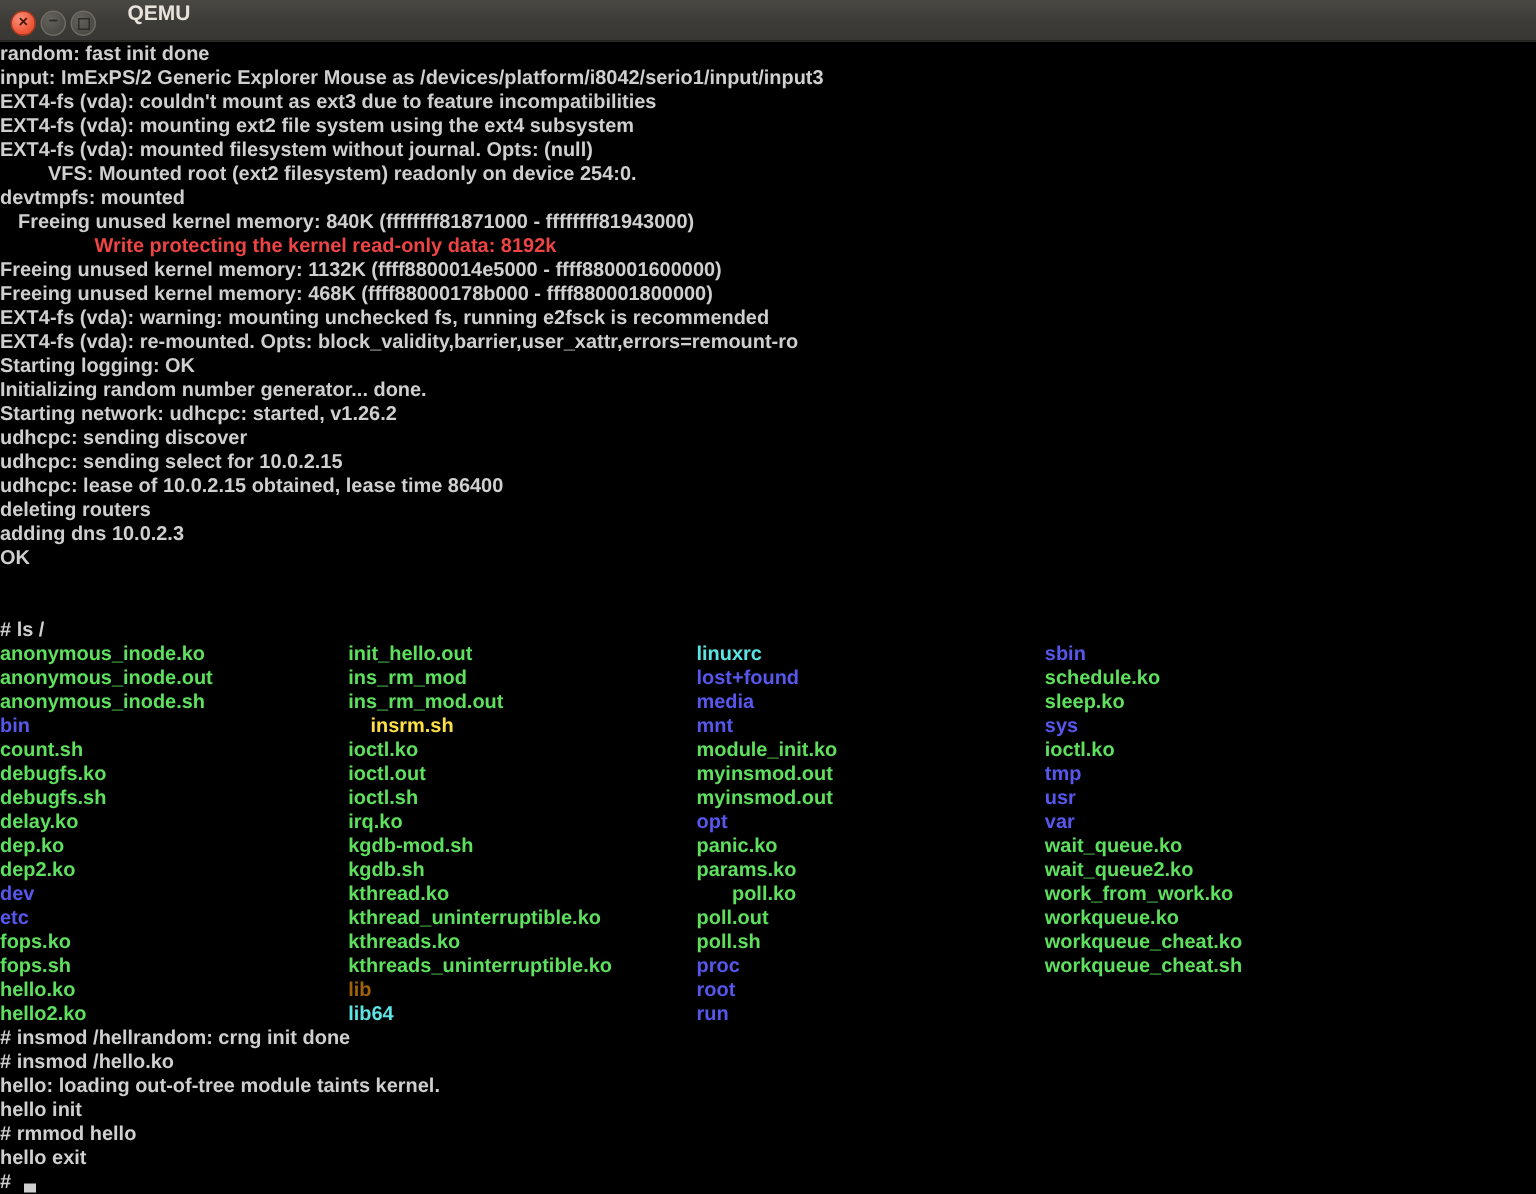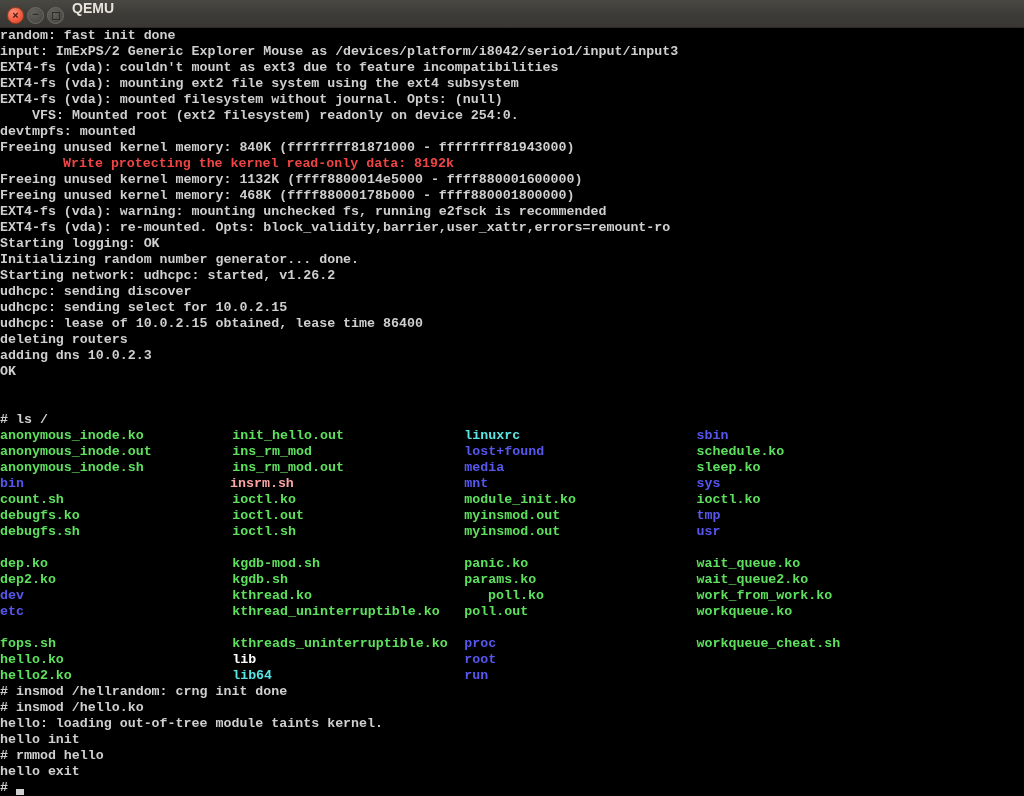--- a/index.html
+++ b/index.html
@@ -14,26 +14,26 @@
     display:flex;align-items:center;justify-content:center;cursor:default;}
   .winbtn.close{left:7px;background:radial-gradient(circle at 35% 30%,#f8907c,#ef5a3c 60%,#d6431f);
     border:1px solid #a33a20;}
   .winbtn.close span{font:bold 11px/1 "Liberation Sans",sans-serif;color:#491509;margin-top:-1px;}
   .winbtn.min{left:27px;background:radial-gradient(circle at 35% 30%,#64625c,#4d4b46 70%);
     border:1px solid #6e6c65;}
   .winbtn.min span{font:bold 11px/1 "Liberation Sans",sans-serif;color:#2e2d29;margin-top:-3px;}
   .winbtn.max{left:47px;background:radial-gradient(circle at 35% 30%,#64625c,#4d4b46 70%);
     border:1px solid #6e6c65;}
   .winbtn.max span{width:6px;height:6px;border:1.5px solid #2e2d29;display:block;}
-  .wtitle{position:absolute;left:72px;top:0;height:44px;line-height:28px;
+  .wtitle{position:absolute;left:85px;top:0;height:44px;line-height:28px;
     font:bold 14px "Liberation Sans",sans-serif;color:#e8e4dc;}
   
   .screen{
     position:absolute;top:28px;left:0;width:1024px;height:768px;background:#000;
-    font-family:Liberation Mono, monospace;font-size:13.3px;font-weight:bold;
+    font-family:Liberation Sans, sans-serif;font-size:13.3px;font-weight:bold;
     overflow:hidden;
   }
   .tline{position:absolute;left:0;width:1024px;height:16px;line-height:16px;white-space:pre;}
   .tline span{position:absolute;top:0;white-space:pre;}
   .cursor{position:absolute;width:8px;height:6px;background:#cfcfcf;}
 </style>
 </head>
 <body>
 
 <div class="window">
@@ -50,50 +50,52 @@
     <div class="wtitle">QEMU</div>
   </div>
   <div class="screen">
       <div class="tline" style="top: 0px;"><span style="left: 0px; color: rgb(207, 207, 207);">random: fast init done</span></div>
       <div class="tline" style="top: 16px;"><span style="left: 0px; color: rgb(207, 207, 207);">input: ImExPS/2 Generic Explorer Mouse as /devices/platform/i8042/serio1/input/input3</span></div>
       <div class="tline" style="top: 32px;"><span style="left: 0px; color: rgb(207, 207, 207);">EXT4-fs (vda): couldn't mount as ext3 due to feature incompatibilities</span></div>
       <div class="tline" style="top: 48px;"><span style="left: 0px; color: rgb(207, 207, 207);">EXT4-fs (vda): mounting ext2 file system using the ext4 subsystem</span></div>
       <div class="tline" style="top: 64px;"><span style="left: 0px; color: rgb(207, 207, 207);">EXT4-fs (vda): mounted filesystem without journal. Opts: (null)</span></div>
       <div class="tline" style="top: 80px;"><span style="left: 0px; color: rgb(207, 207, 207); padding-left: 32px;">VFS: Mounted root (ext2 filesystem) readonly on device 254:0.</span></div>
       <div class="tline" style="top: 96px;"><span style="left: 0px; color: rgb(207, 207, 207);">devtmpfs: mounted</span></div>
-      <div class="tline" style="top: 112px;"><span style="left: 0px; color: rgb(207, 207, 207);">Freeing unused kernel memory: 840K (ffffffff81871000 - ffffffff81943000)</span></div>
+      <div class="tline" style="top: 112px;"><span style="left: 0px; color: rgb(207, 207, 207); padding-left: 12px;">Freeing unused kernel memory: 840K (ffffffff81871000 - ffffffff81943000)</span></div>
       <div class="tline" style="top: 128px;"><span style="left: 15px; color: #ef4444; padding-left: 48px;">Write protecting the kernel read-only data: 8192k</span></div>
       <div class="tline" style="top: 144px;"><span style="left: 0px; color: rgb(207, 207, 207);">Freeing unused kernel memory: 1132K (ffff8800014e5000 - ffff880001600000)</span></div>
       <div class="tline" style="top: 160px;"><span style="left: 0px; color: rgb(207, 207, 207);">Freeing unused kernel memory: 468K (ffff88000178b000 - ffff880001800000)</span></div>
       <div class="tline" style="top: 176px;"><span style="left: 0px; color: rgb(207, 207, 207);">EXT4-fs (vda): warning: mounting unchecked fs, running e2fsck is recommended</span></div>
       <div class="tline" style="top: 192px;"><span style="left: 0px; color: rgb(207, 207, 207);">EXT4-fs (vda): re-mounted. Opts: block_validity,barrier,user_xattr,errors=remount-ro</span></div>
       <div class="tline" style="top: 208px;"><span style="left: 0px; color: rgb(207, 207, 207);">Starting logging: OK</span></div>
       <div class="tline" style="top: 224px;"><span style="left: 0px; color: rgb(207, 207, 207);">Initializing random number generator... done.</span></div>
       <div class="tline" style="top: 240px;"><span style="left: 0px; color: rgb(207, 207, 207);">Starting network: udhcpc: started, v1.26.2</span></div>
       <div class="tline" style="top: 256px;"><span style="left: 0px; color: rgb(207, 207, 207);">udhcpc: sending discover</span></div>
       <div class="tline" style="top: 272px;"><span style="left: 0px; color: rgb(207, 207, 207);">udhcpc: sending select for 10.0.2.15</span></div>
       <div class="tline" style="top: 288px;"><span style="left: 0px; color: rgb(207, 207, 207);">udhcpc: lease of 10.0.2.15 obtained, lease time 86400</span></div>
       <div class="tline" style="top: 304px;"><span style="left: 0px; color: rgb(207, 207, 207);">deleting routers</span></div>
       <div class="tline" style="top: 320px;"><span style="left: 0px; color: rgb(207, 207, 207);">adding dns 10.0.2.3</span></div>
       <div class="tline" style="top: 336px;"><span style="left: 0px; color: rgb(207, 207, 207);">OK</span></div>
       <div class="tline" style="top: 352px;"></div>
       <div class="tline" style="top: 384px;"><span style="left: 0px; color: rgb(207, 207, 207);"># ls /</span></div>
       <div class="tline" style="top: 400px;"><span style="left: 0px; color: rgb(94, 224, 94);">anonymous_inode.ko</span><span style="left: 232.183px; color: rgb(94, 224, 94);">init_hello.out</span><span style="left: 464.365px; color: rgb(92, 228, 228);">linuxrc</span><span style="left: 696.548px; color: rgb(87, 87, 238);">sbin</span></div>
       <div class="tline" style="top: 416px;"><span style="left: 0px; color: rgb(94, 224, 94);">anonymous_inode.out</span><span style="left: 232.183px; color: rgb(94, 224, 94);">ins_rm_mod</span><span style="left: 464.365px; color: rgb(87, 87, 238);">lost+found</span><span style="left: 696.548px; color: rgb(94, 224, 94);">schedule.ko</span></div>
       <div class="tline" style="top: 432px;"><span style="left: 0px; color: rgb(94, 224, 94);">anonymous_inode.sh</span><span style="left: 232.183px; color: rgb(94, 224, 94);">ins_rm_mod.out</span><span style="left: 464.365px; color: rgb(87, 87, 238);">media</span><span style="left: 696.548px; color: rgb(94, 224, 94);">sleep.ko</span></div>
-      <div class="tline" style="top: 448px;"><span style="left: 0px; color: rgb(87, 87, 238);">bin</span><span style="left: 230px; color: #fca5a5;">insrm.sh</span><span style="left: 464.365px; color: rgb(87, 87, 238);">mnt</span><span style="left: 696.548px; color: rgb(87, 87, 238);">sys</span></div>
+      <div class="tline" style="top: 448px;"><span style="left: 0px; color: rgb(87, 87, 238);">bin</span><span style="left: 247px; color: #fde047;">insrm.sh</span><span style="left: 464.365px; color: rgb(87, 87, 238);">mnt</span><span style="left: 696.548px; color: rgb(87, 87, 238);">sys</span></div>
       <div class="tline" style="top: 464px;"><span style="left: 0px; color: rgb(94, 224, 94);">count.sh</span><span style="left: 232.183px; color: rgb(94, 224, 94);">ioctl.ko</span><span style="left: 464.365px; color: rgb(94, 224, 94);">module_init.ko</span><span style="left: 696.548px; color: rgb(94, 224, 94);">ioctl.ko</span></div>
       <div class="tline" style="top: 480px;"><span style="left: 0px; color: rgb(94, 224, 94);">debugfs.ko</span><span style="left: 232.183px; color: rgb(94, 224, 94);">ioctl.out</span><span style="left: 464.365px; color: rgb(94, 224, 94);">myinsmod.out</span><span style="left: 696.548px; color: rgb(87, 87, 238);">tmp</span></div>
       <div class="tline" style="top: 496px;"><span style="left: 0px; color: rgb(94, 224, 94);">debugfs.sh</span><span style="left: 232.183px; color: rgb(94, 224, 94);">ioctl.sh</span><span style="left: 464.365px; color: rgb(94, 224, 94);">myinsmod.out</span><span style="left: 696.548px; color: rgb(87, 87, 238);">usr</span></div>
+      <div class="tline" style="top: 512px;"><span style="left: 0px; color: rgb(94, 224, 94);">delay.ko</span><span style="left: 232.183px; color: rgb(94, 224, 94);">irq.ko</span><span style="left: 464.365px; color: rgb(87, 87, 238);">opt</span><span style="left: 696.548px; color: rgb(87, 87, 238);">var</span></div>
       <div class="tline" style="top: 528px;"><span style="left: 0px; color: rgb(94, 224, 94);">dep.ko</span><span style="left: 232.183px; color: rgb(94, 224, 94);">kgdb-mod.sh</span><span style="left: 464.365px; color: rgb(94, 224, 94);">panic.ko</span><span style="left: 696.548px; color: rgb(94, 224, 94);">wait_queue.ko</span></div>
       <div class="tline" style="top: 544px;"><span style="left: 0px; color: rgb(94, 224, 94);">dep2.ko</span><span style="left: 232.183px; color: rgb(94, 224, 94);">kgdb.sh</span><span style="left: 464.365px; color: rgb(94, 224, 94);">params.ko</span><span style="left: 696.548px; color: rgb(94, 224, 94);">wait_queue2.ko</span></div>
       <div class="tline" style="top: 560px;"><span style="left: 0px; color: rgb(87, 87, 238);">dev</span><span style="left: 232.183px; color: rgb(94, 224, 94);">kthread.ko</span><span style="left: 488px; color: rgb(94, 224, 94);">poll.ko</span><span style="left: 696.548px; color: rgb(94, 224, 94);">work_from_work.ko</span></div>
       <div class="tline" style="top: 576px;"><span style="left: 0px; color: rgb(87, 87, 238);">etc</span><span style="left: 232.183px; color: rgb(94, 224, 94);">kthread_uninterruptible.ko</span><span style="left: 464.365px; color: rgb(94, 224, 94);">poll.out</span><span style="left: 696.548px; color: rgb(94, 224, 94);">workqueue.ko</span></div>
+      <div class="tline" style="top: 592px;"><span style="left: 0px; color: rgb(94, 224, 94);">fops.ko</span><span style="left: 232.183px; color: rgb(94, 224, 94);">kthreads.ko</span><span style="left: 464.365px; color: rgb(94, 224, 94);">poll.sh</span><span style="left: 696.548px; color: rgb(94, 224, 94);">workqueue_cheat.ko</span></div>
       <div class="tline" style="top: 608px;"><span style="left: 0px; color: rgb(94, 224, 94);">fops.sh</span><span style="left: 232.183px; color: rgb(94, 224, 94);">kthreads_uninterruptible.ko</span><span style="left: 464.365px; color: rgb(87, 87, 238);">proc</span><span style="left: 696.548px; color: rgb(94, 224, 94);">workqueue_cheat.sh</span></div>
-      <div class="tline" style="top: 624px;"><span style="left: 0px; color: rgb(94, 224, 94);">hello.ko</span><span style="left: 232.183px; color: #ffffff;">lib</span><span style="left: 464.365px; color: rgb(87, 87, 238);">root</span></div>
+      <div class="tline" style="top: 624px;"><span style="left: 0px; color: rgb(94, 224, 94);">hello.ko</span><span style="left: 232.183px; color: #a16207;">lib</span><span style="left: 464.365px; color: rgb(87, 87, 238);">root</span></div>
       <div class="tline" style="top: 640px;"><span style="left: 0px; color: rgb(94, 224, 94);">hello2.ko</span><span style="left: 232.183px; color: rgb(92, 228, 228);">lib64</span><span style="left: 464.365px; color: rgb(87, 87, 238);">run</span></div>
       <div class="tline" style="top: 656px;"><span style="left: 0px; color: rgb(207, 207, 207);"># insmod /hellrandom: crng init done</span></div>
       <div class="tline" style="top: 672px;"><span style="left: 0px; color: rgb(207, 207, 207);"># insmod /hello.ko</span></div>
       <div class="tline" style="top: 688px; padding-left: 13px;"><span style="left: 0px; color: rgb(207, 207, 207);">hello: loading out-of-tree module taints kernel.</span></div>
       <div class="tline" style="top: 704px;"><span style="left: 0px; color: rgb(207, 207, 207);">hello init</span></div>
       <div class="tline" style="top: 720px;"><span style="left: 0px; color: rgb(207, 207, 207);"># rmmod hello</span></div>
       <div class="tline" style="top: 736px;"><span style="left: 0px; color: rgb(207, 207, 207);">hello exit</span></div>
       <div class="tline" style="top: 752px;"><span style="left: 0px; color: rgb(207, 207, 207);"># </span></div>
       <div class="cursor" style="left: 16.0126px; top: 761px;"></div>
     </div>

